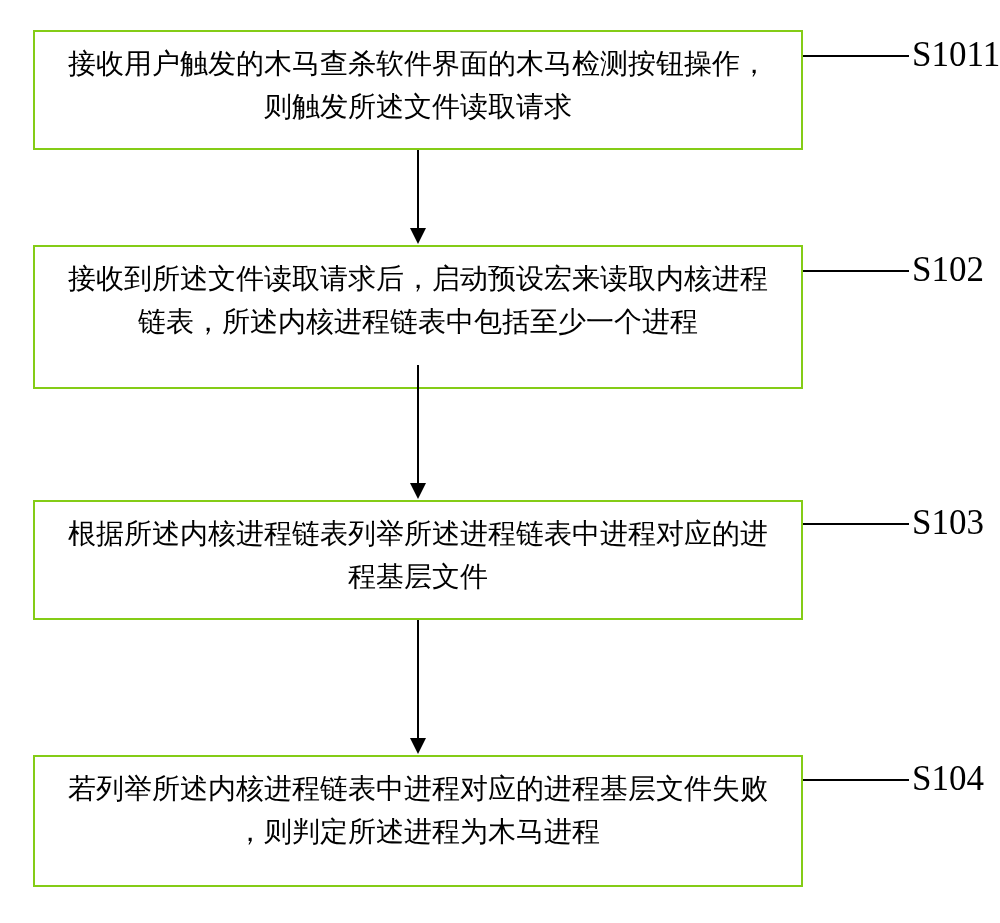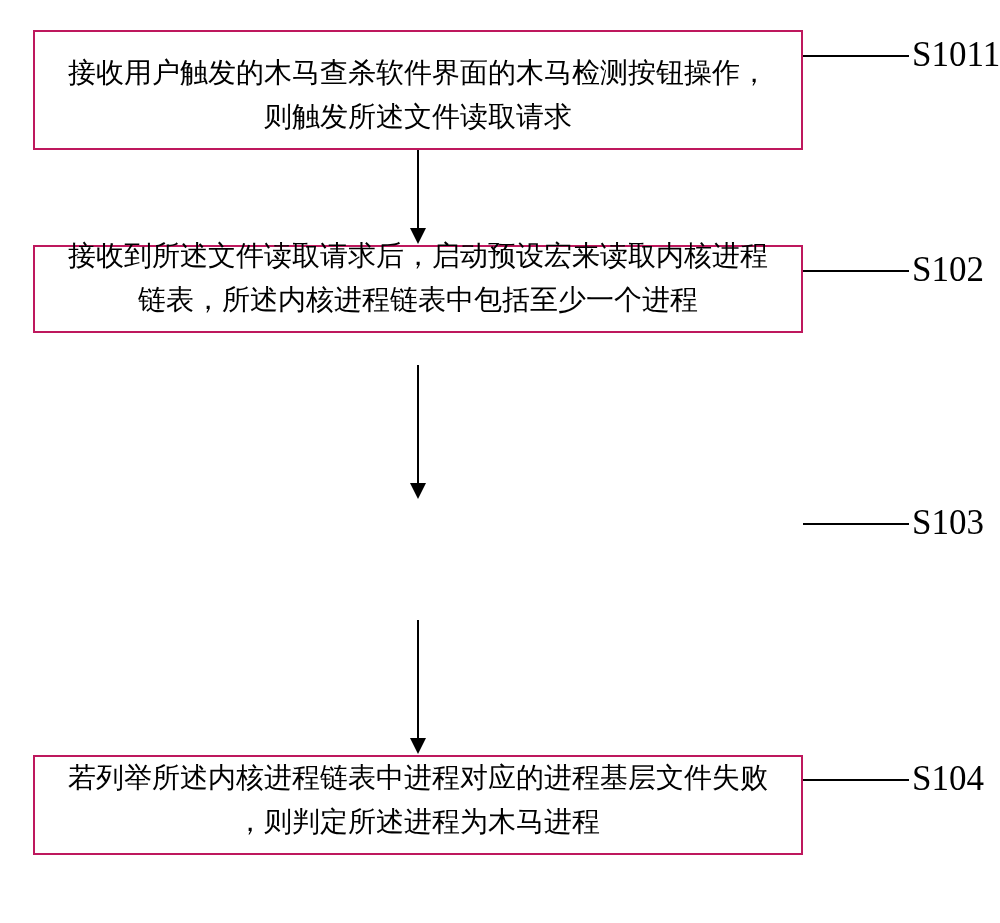--- a/index.html
+++ b/index.html
@@ -10,24 +10,24 @@
     background: #ffffff;
     font-family: "SimSun", "Songti SC", serif;
   }
   .canvas {
     position: relative;
     width: 1000px;
     height: 923px;
   }
   .box {
     position: absolute;
-    border: 2px solid #be185d;
+    border: 2px solid #84cc16;
     background: #fff;
     display: flex;
-    align-items: flex-end;
+    align-items: flex-start;
     justify-content: center;
     text-align: center;
     box-sizing: border-box;
     padding: 10px 20px;
   }
   .box-text {
     font-size: 28px;
     line-height: 1.55;
     color: #000;
     white-space: pre-line;
@@ -67,36 +67,40 @@
   <div class="box" style="left:33px; top:30px; width:770px; height:120px;">
     <div class="box-text">接收用户触发的木马查杀软件界面的木马检测按钮操作，
 则触发所述文件读取请求</div>
   </div>
   <div class="connector-line" style="left:803px; top:55px; width:106px;"></div>
   <div class="step-label" style="left:912px; top:35px;">S1011</div>
 
   <div class="arrow-line" style="left:417px; top:150px; height:78px;"></div>
   <div class="arrow-head" style="left:418px; top:228px;"></div>
 
-  <div class="box" style="left:33px; top:245px; width:770px; height:88px;">
+  <div class="box" style="left:33px; top:245px; width:770px; height:144px;">
     <div class="box-text">接收到所述文件读取请求后，启动预设宏来读取内核进程
 链表，所述内核进程链表中包括至少一个进程</div>
   </div>
   <div class="connector-line" style="left:803px; top:270px; width:106px;"></div>
   <div class="step-label" style="left:912px; top:250px;">S102</div>
 
   <div class="arrow-line" style="left:417px; top:365px; height:118px;"></div>
   <div class="arrow-head" style="left:418px; top:483px;"></div>
 
+  <div class="box" style="left:33px; top:500px; width:770px; height:120px;">
+    <div class="box-text">根据所述内核进程链表列举所述进程链表中进程对应的进
+程基层文件</div>
+  </div>
   <div class="connector-line" style="left:803px; top:523px; width:106px;"></div>
   <div class="step-label" style="left:912px; top:503px;text-align:right;">S103</div>
 
   <div class="arrow-line" style="left:417px; top:620px; height:118px;"></div>
   <div class="arrow-head" style="left:418px; top:738px;"></div>
 
-  <div class="box" style="left:33px; top:755px; width:770px; height:100px;">
+  <div class="box" style="left:33px; top:755px; width:770px; height:132px;">
     <div class="box-text">若列举所述内核进程链表中进程对应的进程基层文件失败
 ，则判定所述进程为木马进程</div>
   </div>
   <div class="connector-line" style="left:803px; top:779px; width:106px;"></div>
   <div class="step-label" style="left:912px; top:759px;">S104</div>
 
 </div>
 
 </body></html>

